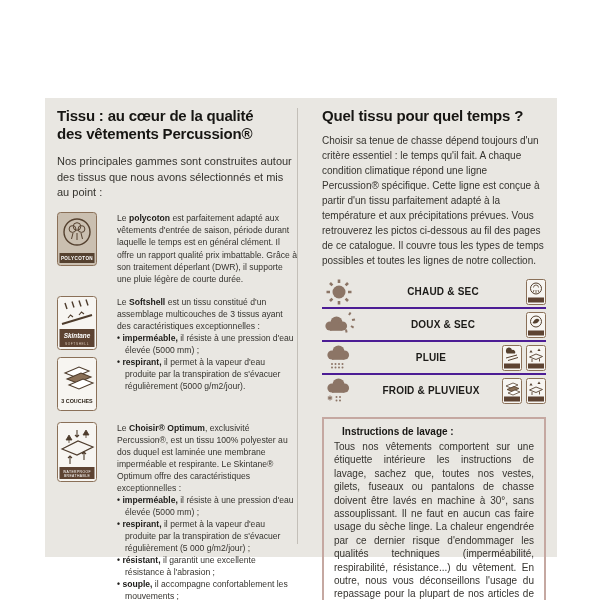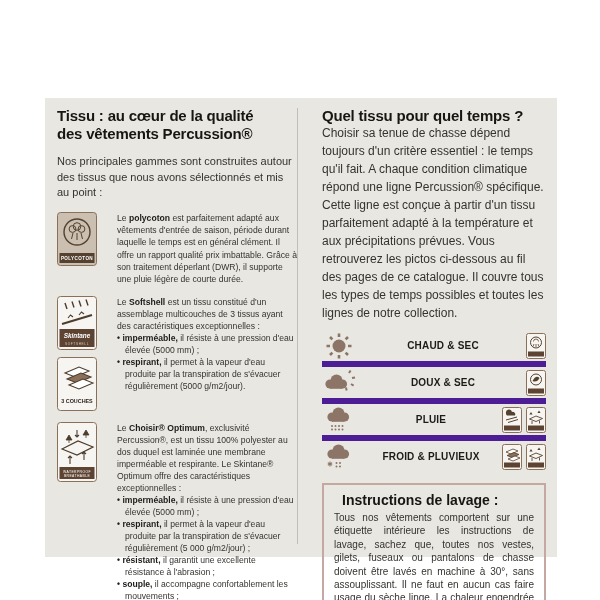--- a/index.html
+++ b/index.html
@@ -19,31 +19,31 @@
   .intro{font-size:11px;line-height:1.45;margin-top:10px;color:#35332e;}
 
   .fab-item{display:flex;gap:20px;margin-top:11px;align-items:flex-start;}
   .fab-icons{width:40px;flex:0 0 40px;display:flex;flex-direction:column;gap:7px;}
   .fab-text{flex:1;font-size:8.6px;line-height:1.4;color:#35332e;}
   .fab-text b{color:#1d1c19;}
   .bullet{margin:0;padding-left:8px;text-indent:-8px;}
   .para{margin:0;}
 
   .r-title{font-size:15px;font-weight:700;color:#171613;letter-spacing:-.2px;}
-  .r-intro{font-size:12px;line-height:1.5;color:#35332e;}
+  .r-intro{font-size:10px;line-height:1.5;margin-top:9px;color:#35332e;}
 
   .weather{margin-top:8px;}
   .w-row{display:flex;align-items:center;height:31px;}
-  .w-row + .w-row{border-top:6px solid #4c1d95;}
+  .w-row + .w-row{border-top:2px solid #4c1d95;}
   .w-ico{width:38px;flex:0 0 38px;}
   .w-label{flex:1;font-size:10px;font-weight:700;color:#1c1b18;letter-spacing:.2px;text-align:center;}
   .w-minis{display:flex;gap:4px;}
 
   .wash-box{margin-top:11px;border:2px solid #c5a8a1;padding:7px 10px 9px;}
-  .wash-title{font-size:14px;font-weight:700;color:#171613;padding-left:8px;}
+  .wash-title{font-size:10px;font-weight:700;color:#171613;padding-left:8px;}
   .wash-body{font-size:10px;line-height:1.34;text-align:justify;margin-top:3px;color:#35332e;}
   .wash-icons{display:flex;justify-content:flex-end;padding:7px 12px 0;}
 
   svg{display:block;}
 </style>
 </head>
 <body>
 
 <div class="panel">
 

